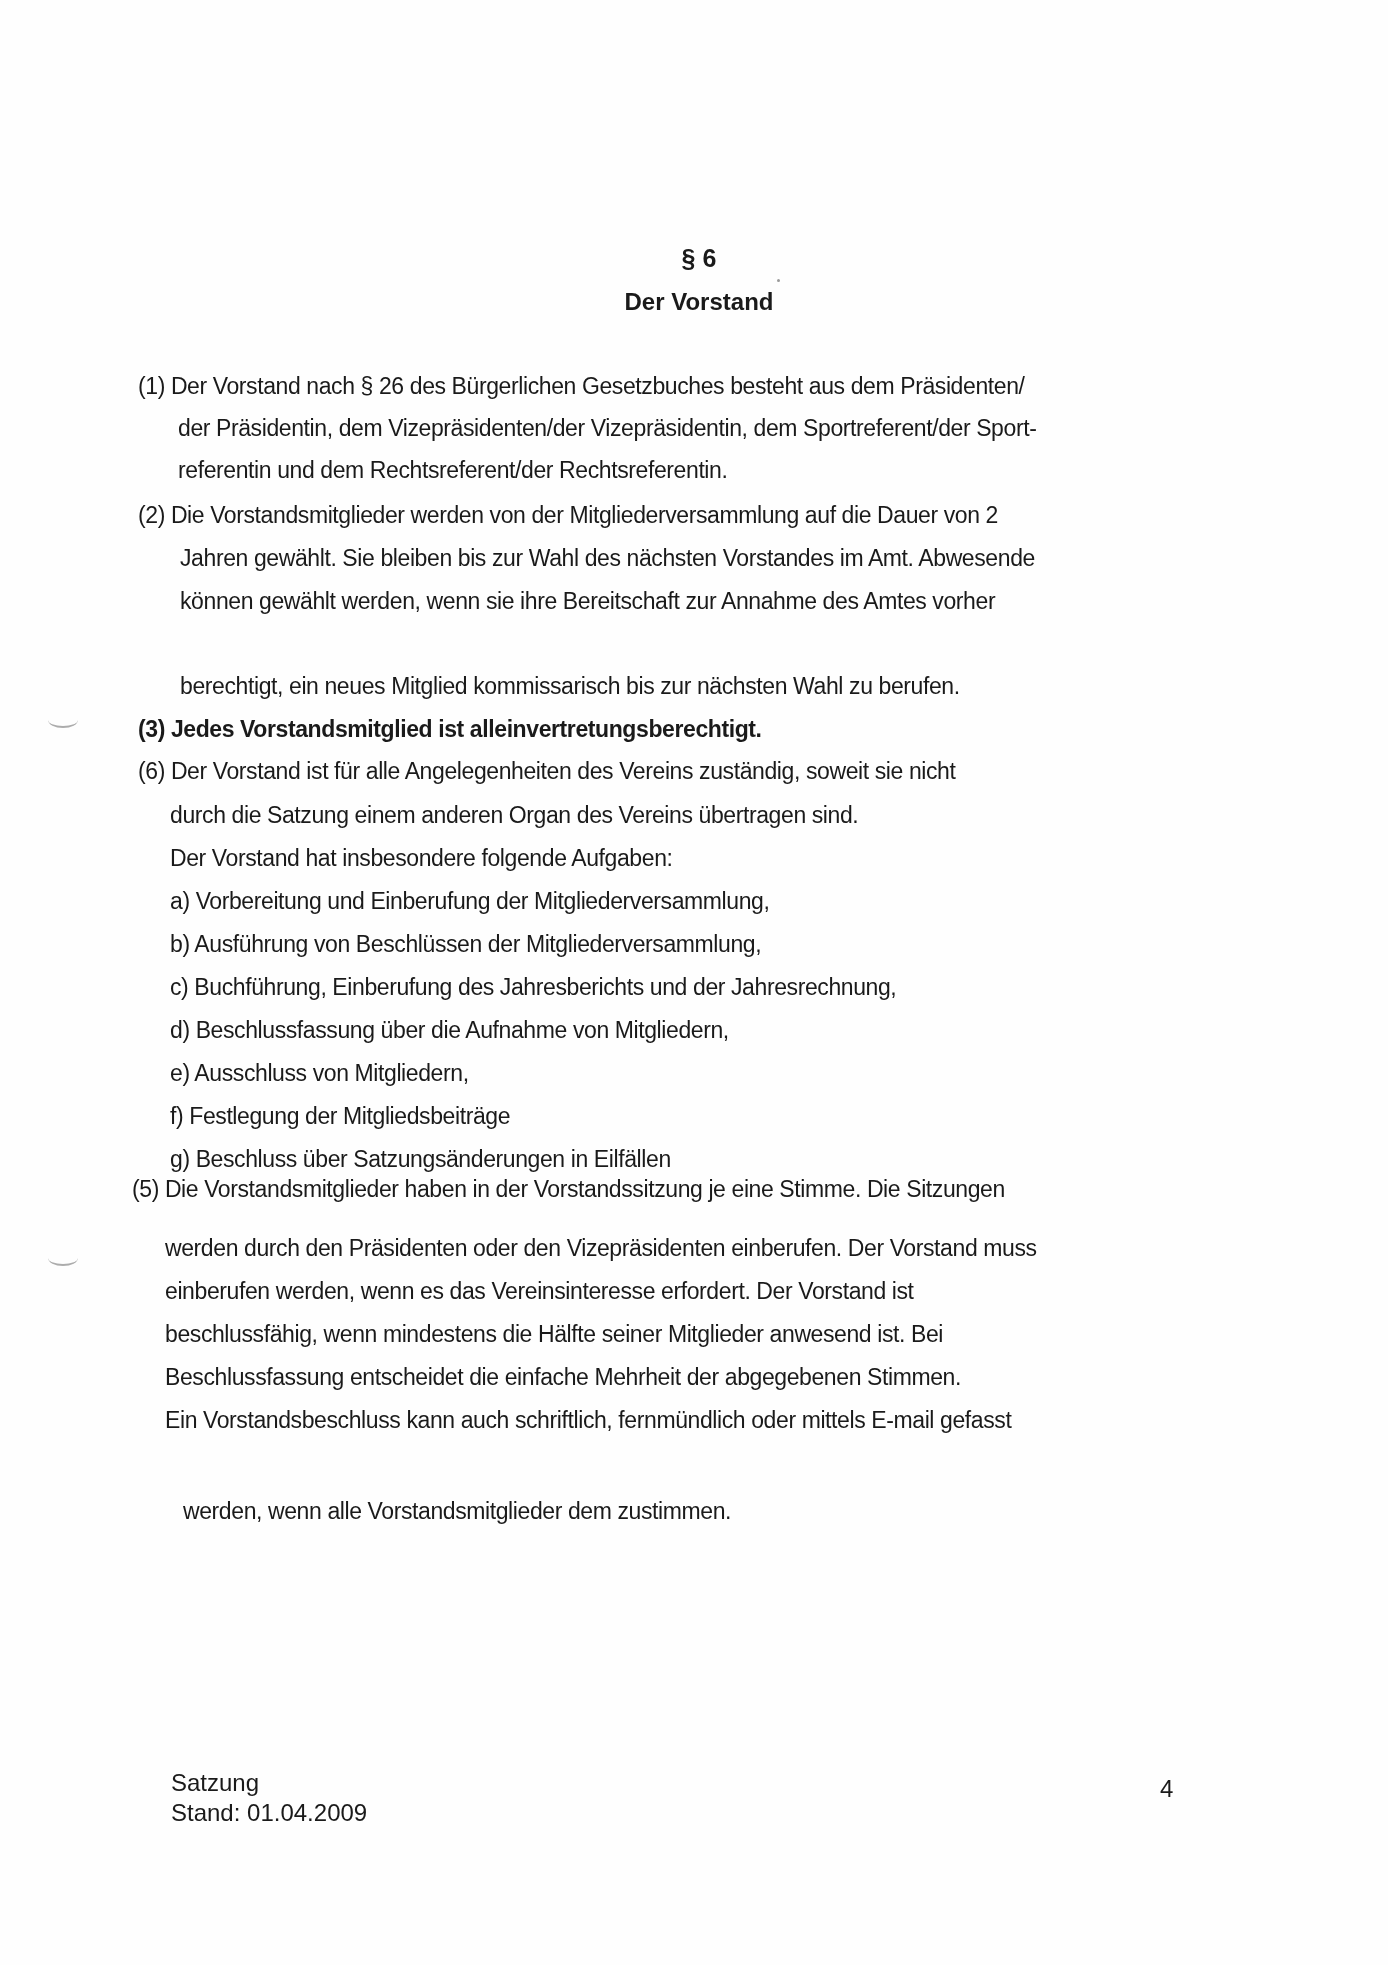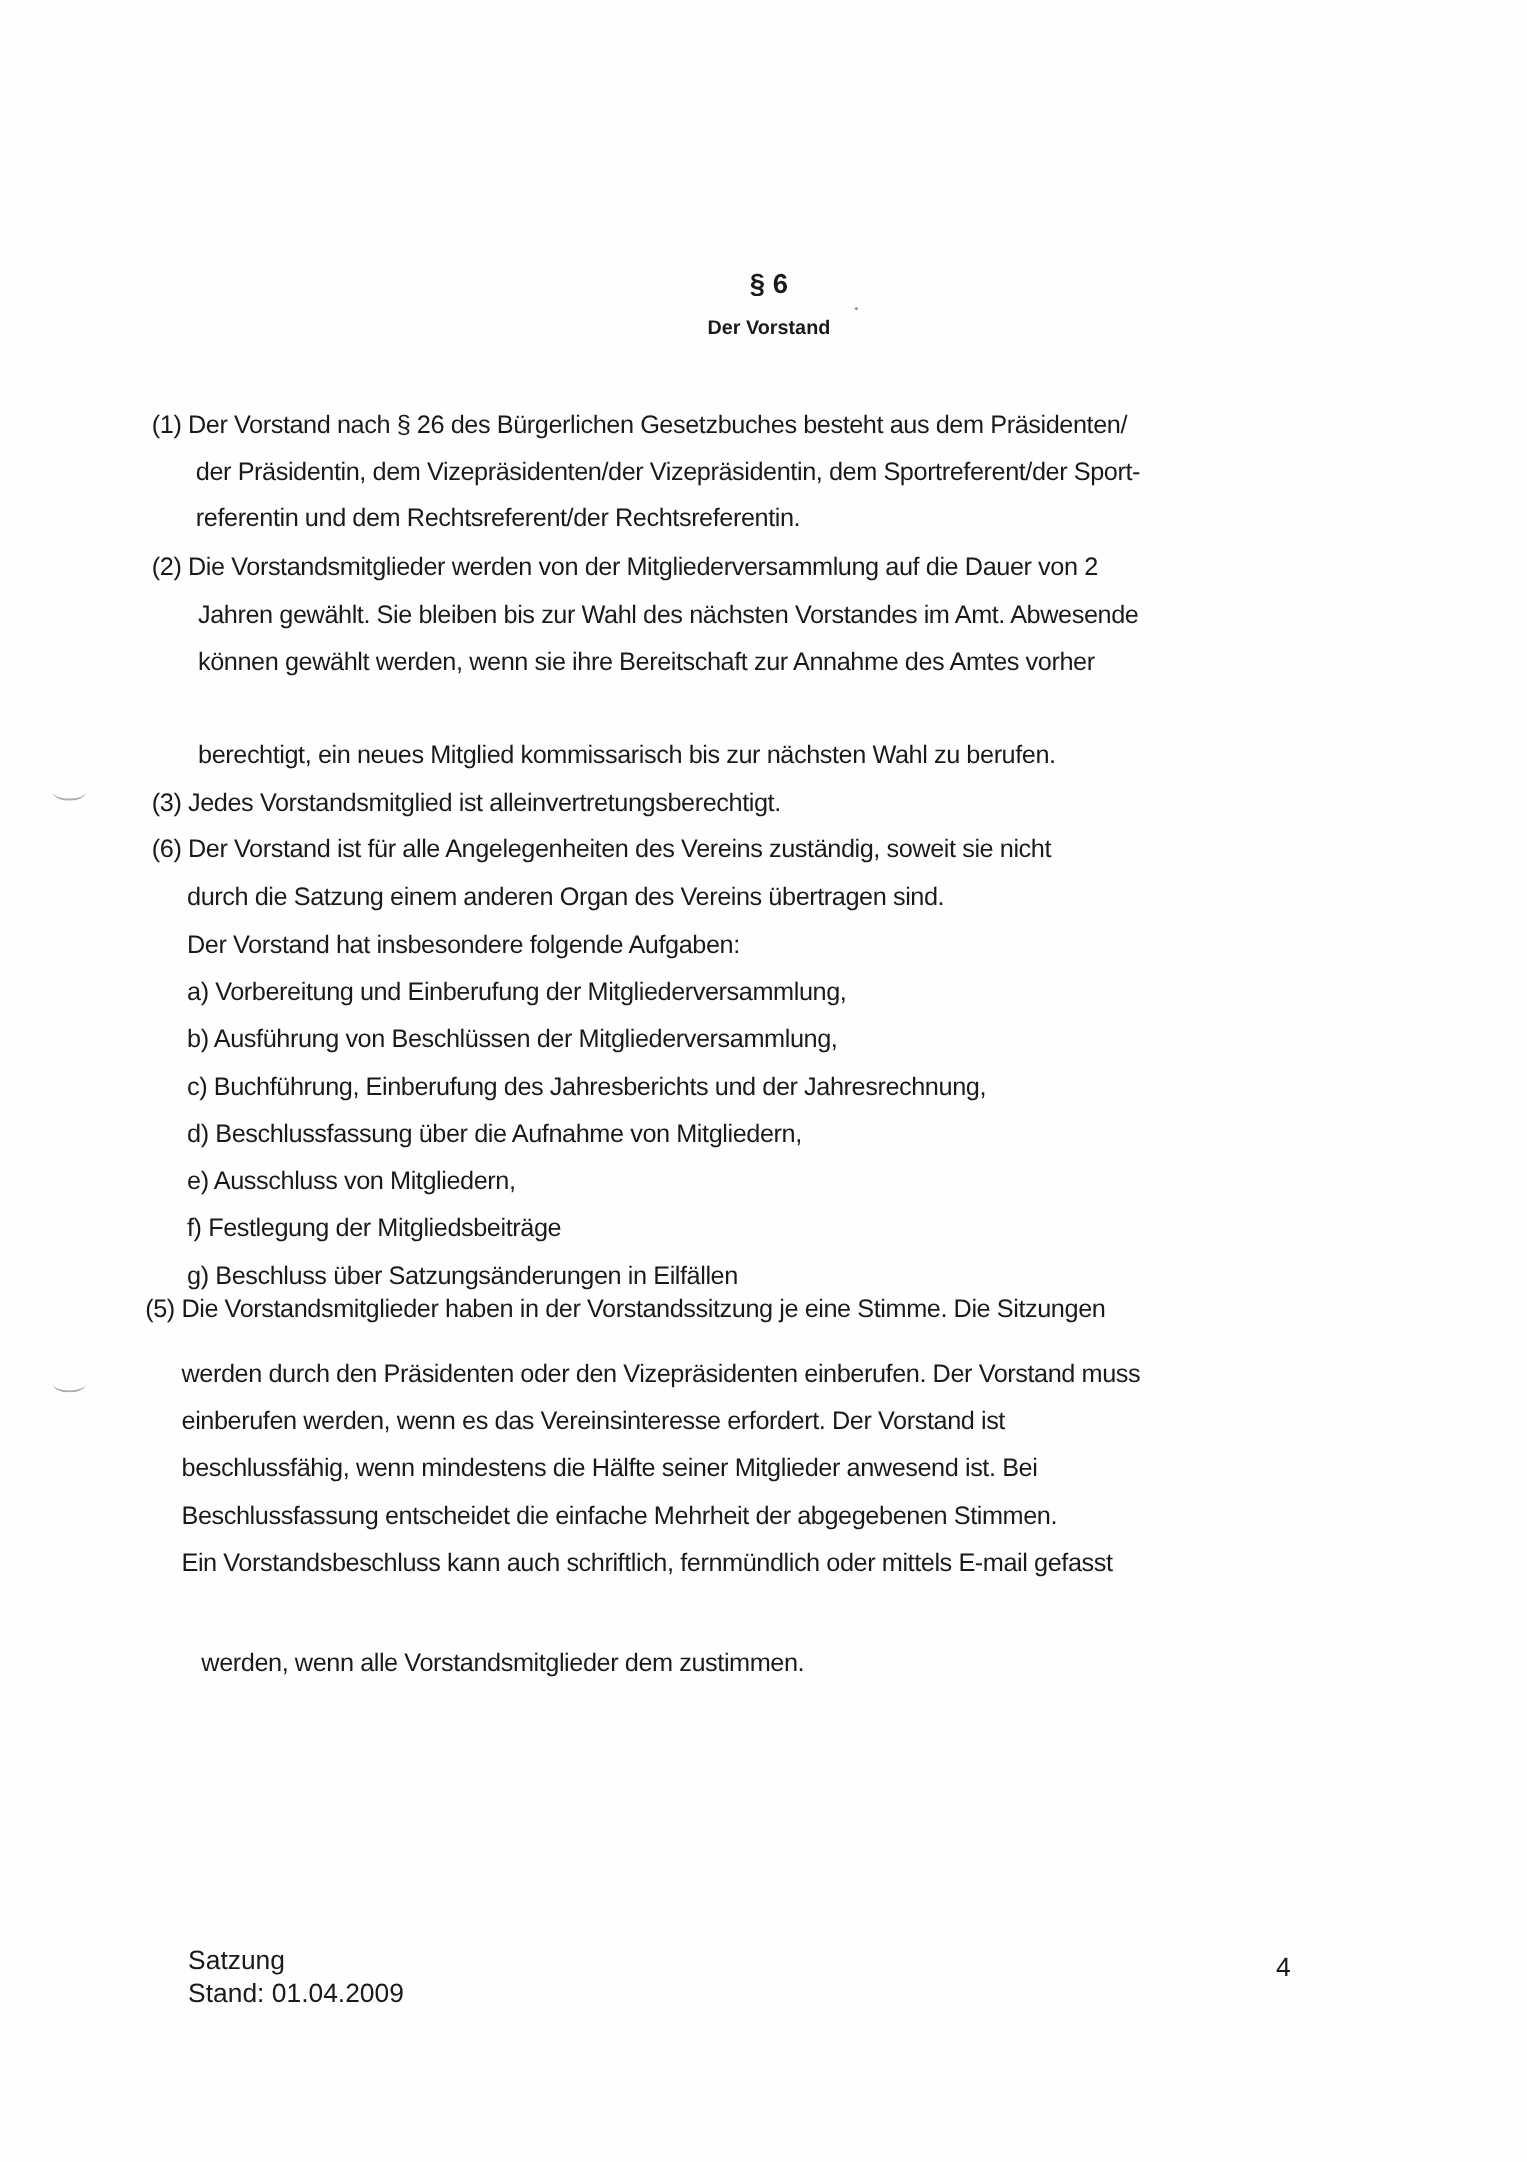--- a/index.html
+++ b/index.html
@@ -30,21 +30,21 @@
       font-size: 25px;
       padding-left: 10px;
       box-sizing: border-box;
     }
     .section-title {
       position: absolute;
       left: 0; width: 1388px;
       top: 288px;
       text-align: center;
       font-weight: bold;
-      font-size: 18px;
+      font-size: 24px;
       padding-left: 10px;
       box-sizing: border-box;
     }
     .speck {
       position: absolute;
       left: 777px; top: 279px;
       width: 3px; height: 3px;
       border-radius: 50%;
       background: #9a9a9a;
     }
@@ -88,21 +88,21 @@
   <div class="line" style="left:178px; top:415px;">der Präsidentin, dem Vizepräsidenten/der Vizepräsidentin, dem Sportreferent/der Sport-</div>
   <div class="line" style="left:178px; top:457px;">referentin und dem Rechtsreferent/der Rechtsreferentin.</div>
 
   <div class="line" style="left:138px; top:502px;">(2) Die Vorstandsmitglieder werden von der Mitgliederversammlung auf die Dauer von 2</div>
   <div class="line" style="left:180px; top:545px;">Jahren gewählt. Sie bleiben bis zur Wahl des nächsten Vorstandes im Amt. Abwesende</div>
   <div class="line" style="left:180px; top:588px;">können gewählt werden, wenn sie ihre Bereitschaft zur Annahme des Amtes vorher</div>
   <div class="line" style="left:180px; top:673px;">berechtigt, ein neues Mitglied kommissarisch bis zur nächsten Wahl zu berufen.</div>
 
   <div class="margin-mark" style="left:48px; top:712px;"></div>
 
-  <div class="line" style="left:138px; top:716px;">(3) Jedes Vorstandsmitglied ist alleinvertretungsberechtigt.</div>
+  <div class="line" style="left:138px; top:716px;font-weight:bold;">(3) Jedes Vorstandsmitglied ist alleinvertretungsberechtigt.</div>
 
   <div class="line" style="left:138px; top:758px;">(6) Der Vorstand ist für alle Angelegenheiten des Vereins zuständig, soweit sie nicht</div>
   <div class="line" style="left:170px; top:802px;">durch die Satzung einem anderen Organ des Vereins übertragen sind.</div>
   <div class="line" style="left:170px; top:845px;">Der Vorstand hat insbesondere folgende Aufgaben:</div>
 
   <div class="line" style="left:170px; top:888px;">a) Vorbereitung und Einberufung der Mitgliederversammlung,</div>
   <div class="line" style="left:170px; top:931px;">b) Ausführung von Beschlüssen der Mitgliederversammlung,</div>
   <div class="line" style="left:170px; top:974px;">c) Buchführung, Einberufung des Jahresberichts und der Jahresrechnung,</div>
   <div class="line" style="left:170px; top:1017px;">d) Beschlussfassung über die Aufnahme von Mitgliedern,</div>
   <div class="line" style="left:170px; top:1060px;">e) Ausschluss von Mitgliedern,</div>

